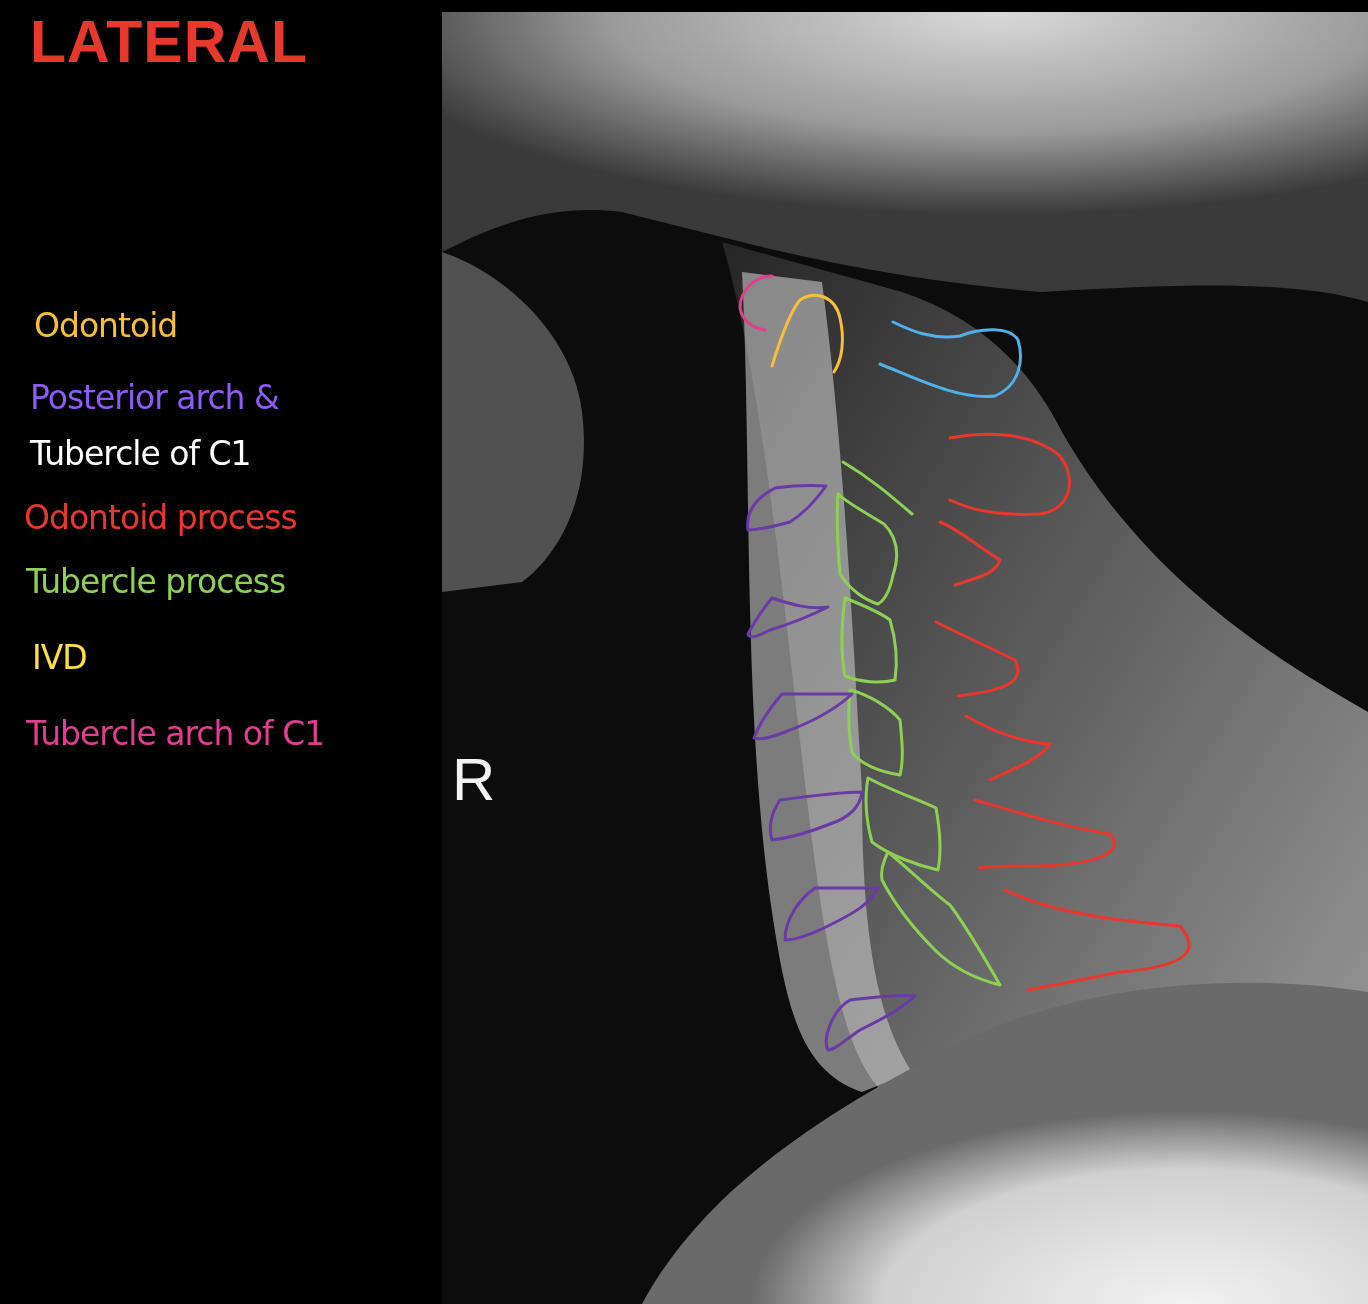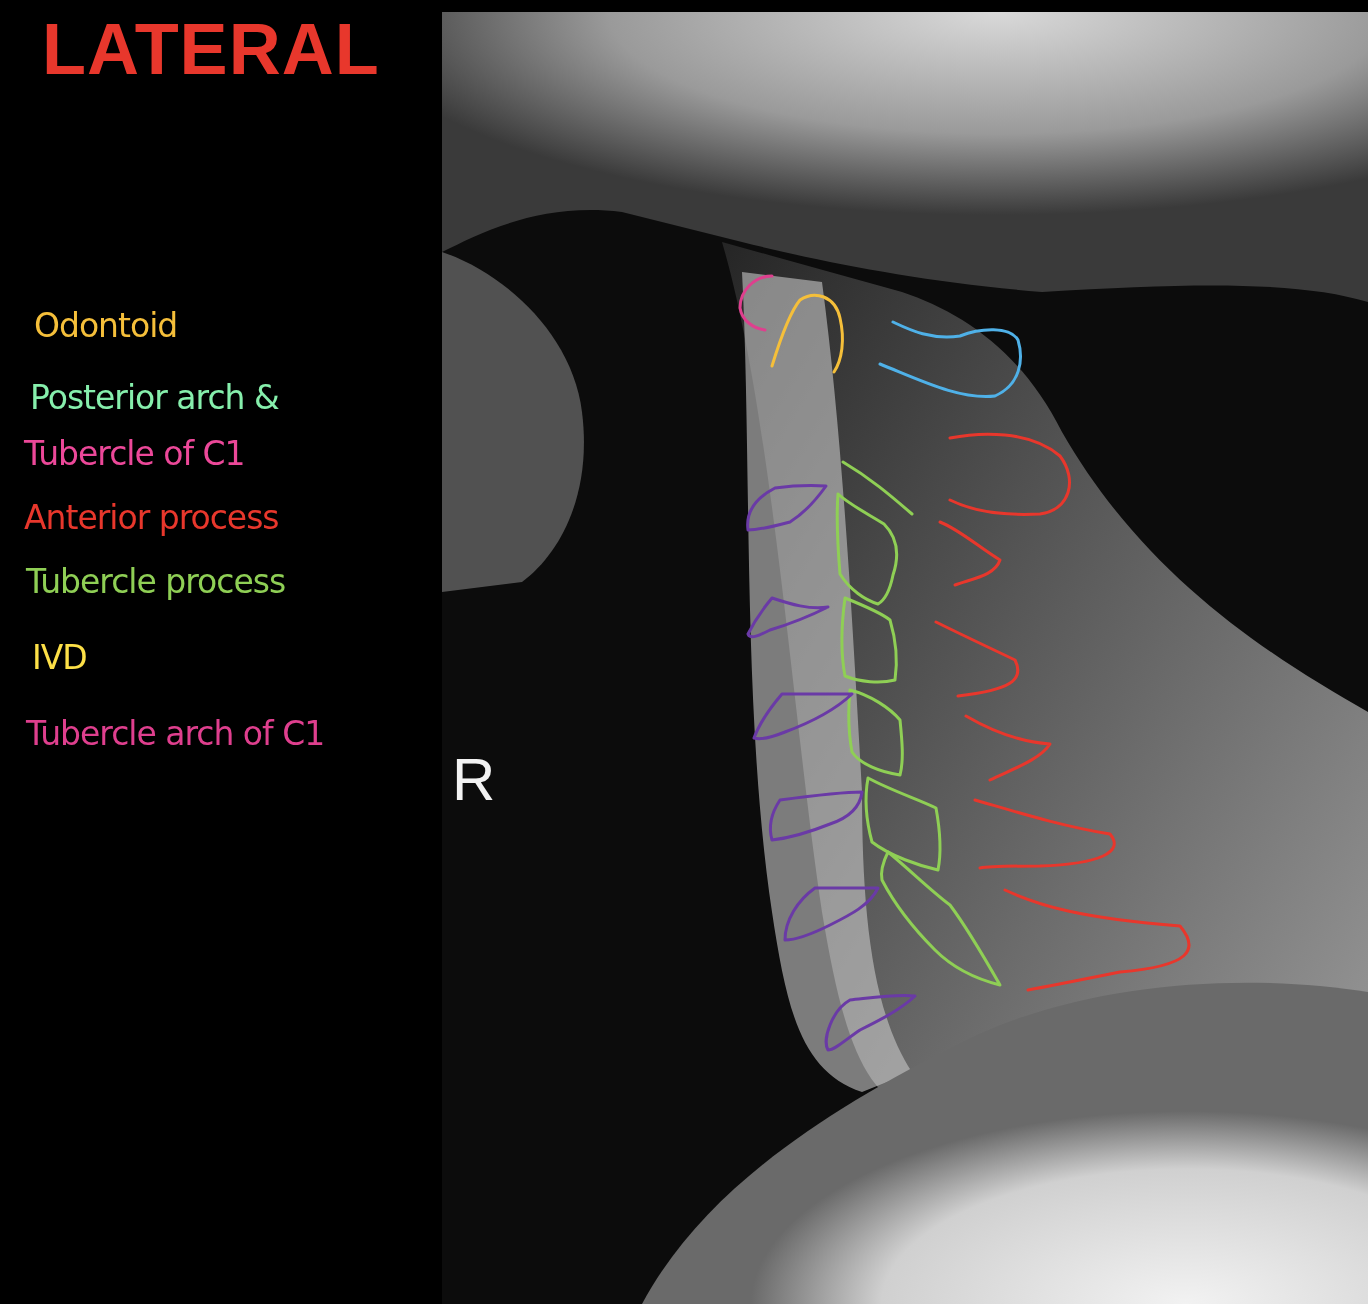--- a/index.html
+++ b/index.html
@@ -1,36 +1,36 @@
 <!DOCTYPE html>
 <html><head>
   <meta charset="utf-8">
   <style>
     html, body { margin: 0; padding: 0; background: #000; }
     body { width: 1368px; height: 1304px; position: relative; overflow: hidden;
            font-family: "DejaVu Sans", sans-serif; }
-    .title { position: absolute; left: 30px; top: 8px; font-size: 72px; font-weight: bold;
-             letter-spacing: 1px; font-family: "Liberation Sans", sans-serif; margin-left: 12px; }
+    .title { position: absolute; left: 30px; top: 8px; font-size: 59px; font-weight: bold;
+             letter-spacing: 1px; font-family: "Liberation Sans", sans-serif; }
     .legend-item { position: absolute; font-size: 33px; line-height: 1.45;
                    font-family: "DejaVu Sans", sans-serif; letter-spacing: -1px; }
     .xray { position: absolute; left: 442px; top: 12px; width: 926px; height: 1292px; overflow: hidden; }
     .xray svg { position: absolute; left: 0; top: 0; }
     .marker { position: absolute; left: 452px; top: 745px; color: #f2f2f2; font-size: 60px;
               font-family: "Liberation Sans", sans-serif; }
     .overlay { position: absolute; left: 0; top: 0; }
   </style>
 </head>
 <body>
 
 <div class="title" style="color:#e8372c">LATERAL</div>
 
 <div class="legend-item" style="left:34px; top:302px; color:#f5bf3a">Odontoid</div>
-<div class="legend-item" style="left:30px; top:374px; color:#86efac">Posterior arch &amp;</div>
-<div class="legend-item" style="left:24px; top:430px; color:#ec4899">Tubercle of C1</div>
-<div class="legend-item" style="left:24px; top:494px; color:#e8372c">Anterior process</div>
+<div class="legend-item" style="left:30px; top:374px; color:#8b5cf6">Posterior arch &amp;</div>
+<div class="legend-item" style="left:30px; top:430px; color:#ffffff">Tubercle of C1</div>
+<div class="legend-item" style="left:24px; top:494px; color:#e8372c">Odontoid process</div>
 <div class="legend-item" style="left:26px; top:558px; color:#8fcf55">Tubercle process</div>
 <div class="legend-item" style="left:32px; top:634px; color:#fde047">IVD</div>
 <div class="legend-item" style="left:26px; top:710px; color:#df3f8e">Tubercle arch of C1</div>
 
 <div class="xray">
   <svg width="926" height="1292" viewBox="0 0 926 1292">
     <defs>
       <radialGradient id="skull" cx="60%" cy="0%" r="70%">
         <stop offset="0%" stop-color="#d9d9d9"></stop>
         <stop offset="60%" stop-color="#9a9a9a"></stop>

